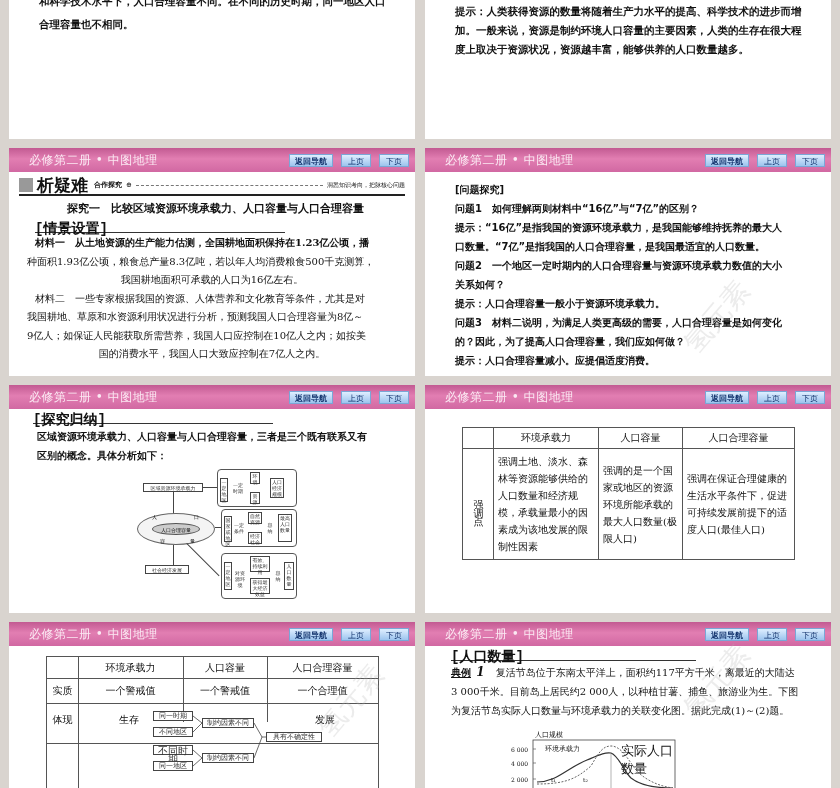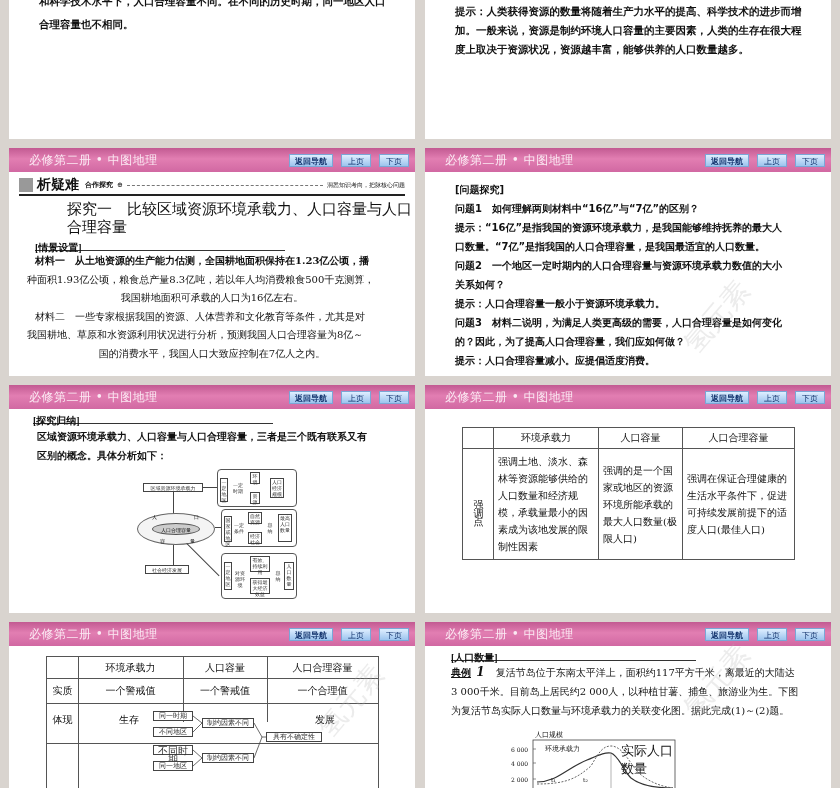--- a/index.html
+++ b/index.html
@@ -32,22 +32,22 @@
     color: #10306a; border: 1px solid #7aa6d6; cursor: pointer;
     font-family: "DejaVu Sans", sans-serif; font-weight: bold;
   }
   .nav-btn.small { padding: 0 6px; font-weight: normal; }
   .body-text {
     font-size: 10.5px; line-height: 19px; font-weight: bold;
     font-family: "DejaVu Sans", sans-serif;
   }
   .serif-text { font-family: "DejaVu Serif", serif; font-weight: bold; }
   .section-tag {
-    display: inline-block; font-size: 10px; font-weight: bold;
-    font-family: Liberation Serif, serif;
+    display: inline-block; font-size: 14px; font-weight: bold;
+    font-family: Liberation Mono, monospace;
   }
   .section-underline {
     border-bottom: 1px solid #333; width: 240px; height: 15px;
   }
   table.cmp { border-collapse: collapse; }
   table.cmp td, table.cmp th {
     border: 1px solid #555; font-size: 10px; font-weight: normal;
     font-family: "DejaVu Serif", serif;
   }
   .diag-box {
@@ -84,37 +84,38 @@
   <div class="slide-header">
     <span class="course-title">必修第二册 • 中图地理</span>
     <div class="nav-buttons">
       <span class="nav-btn">返回导航</span>
       <span class="nav-btn small">上页</span>
       <span class="nav-btn small">下页</span>
     </div>
   </div>
   <div style="position:relative; margin:4px 10px 0 10px; height:20px; border-bottom:2px solid #222; display:flex; align-items:center;">
     <span style="display:inline-block; width:14px; height:14px; background:#999; margin-right:4px;"></span>
-    <span style="font-size:14px; font-weight:bold; margin-right:6px;">析疑难</span>
+    <span style="font-size:17px; font-weight:bold; margin-right:6px;">析疑难</span>
     <span style="font-size:7px; font-weight:bold; font-family:'DejaVu Sans',sans-serif; margin-right:4px;">合作探究</span>
     <span style="font-size:7px;">⊕</span>
     <span style="flex:1; border-bottom:1px dashed #777; margin:0 4px;"></span>
     <span style="font-size:6px; font-family:'DejaVu Sans',sans-serif;">洞悉知识考向，把脉核心问题</span>
   </div>
   <div style="padding:4px 0 0 26px;">
-    <div class="serif-text" style="font-size:15px; font-weight:normal; padding-left:32px; line-height:18px;">探究一　比较区域资源环境承载力、人口容量与人口合理容量</div>
+    <div class="serif-text" style="font-size:11px; font-weight:bold; padding-left:32px; line-height:18px;">探究一　比较区域资源环境承载力、人口容量与人口合理容量</div>
     <div class="section-underline" style="width:250px;">
       <span class="section-tag">[情景设置]</span>
     </div>
     <div class="body-text serif-text" style="font-size:10px; line-height:18.5px; margin-top:1px;">
       <div>材料一　从土地资源的生产能力估测，全国耕地面积保持在1.23亿公顷，播</div>
       <div style="margin-left:-8px; font-weight:normal;">种面积1.93亿公顷，粮食总产量8.3亿吨，若以年人均消费粮食500千克测算，</div>
       <div style="text-align:center; font-weight:normal; margin-right:26px;">我国耕地面积可承载的人口为16亿左右。</div>
       <div style="font-weight:normal;">材料二　一些专家根据我国的资源、人体营养和文化教育等条件，尤其是对</div>
       <div style="margin-left:-8px; font-weight:normal;">我国耕地、草原和水资源利用状况进行分析，预测我国人口合理容量为8亿～</div>
+      <div style="margin-left:-8px; font-weight:normal;">9亿人；如保证人民能获取所需营养，我国人口应控制在10亿人之内；如按美</div>
       <div style="text-align:center; font-weight:normal; margin-right:26px;">国的消费水平，我国人口大致应控制在7亿人之内。</div>
     </div>
   </div>
 </div>
 
 <div class="slide" style="left:425px; top:148px; width:406px; height:228px;">
   <div class="slide-header">
     <span class="course-title">必修第二册 • 中图地理</span>
     <div class="nav-buttons">
       <span class="nav-btn">返回导航</span>

